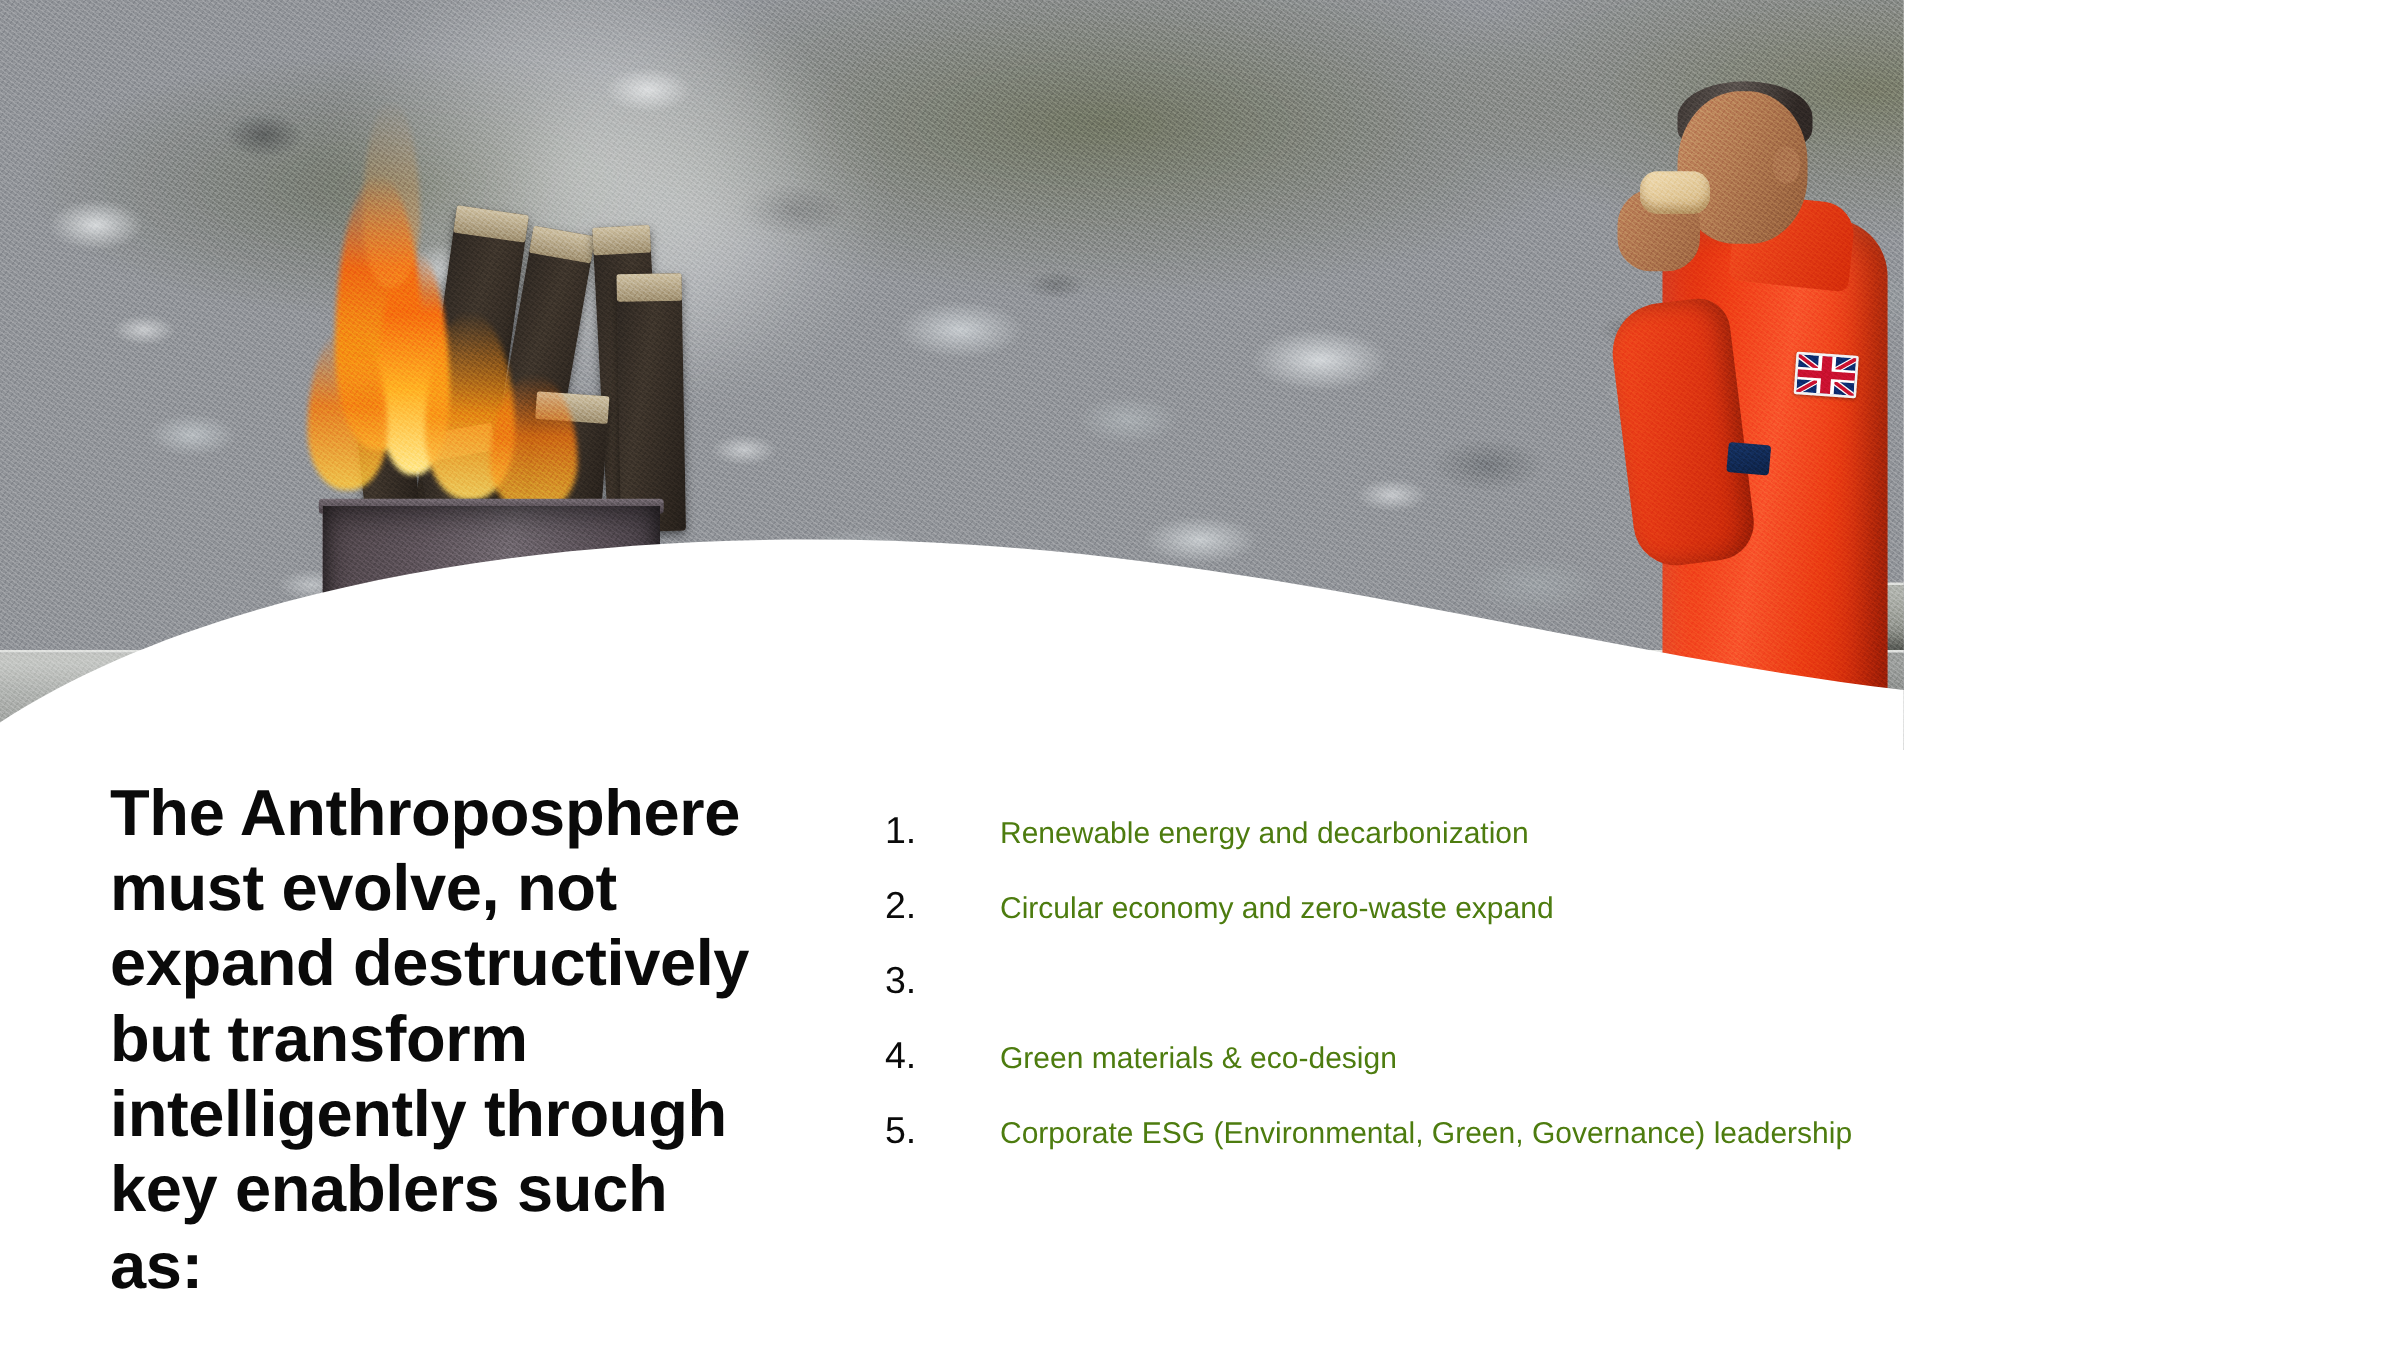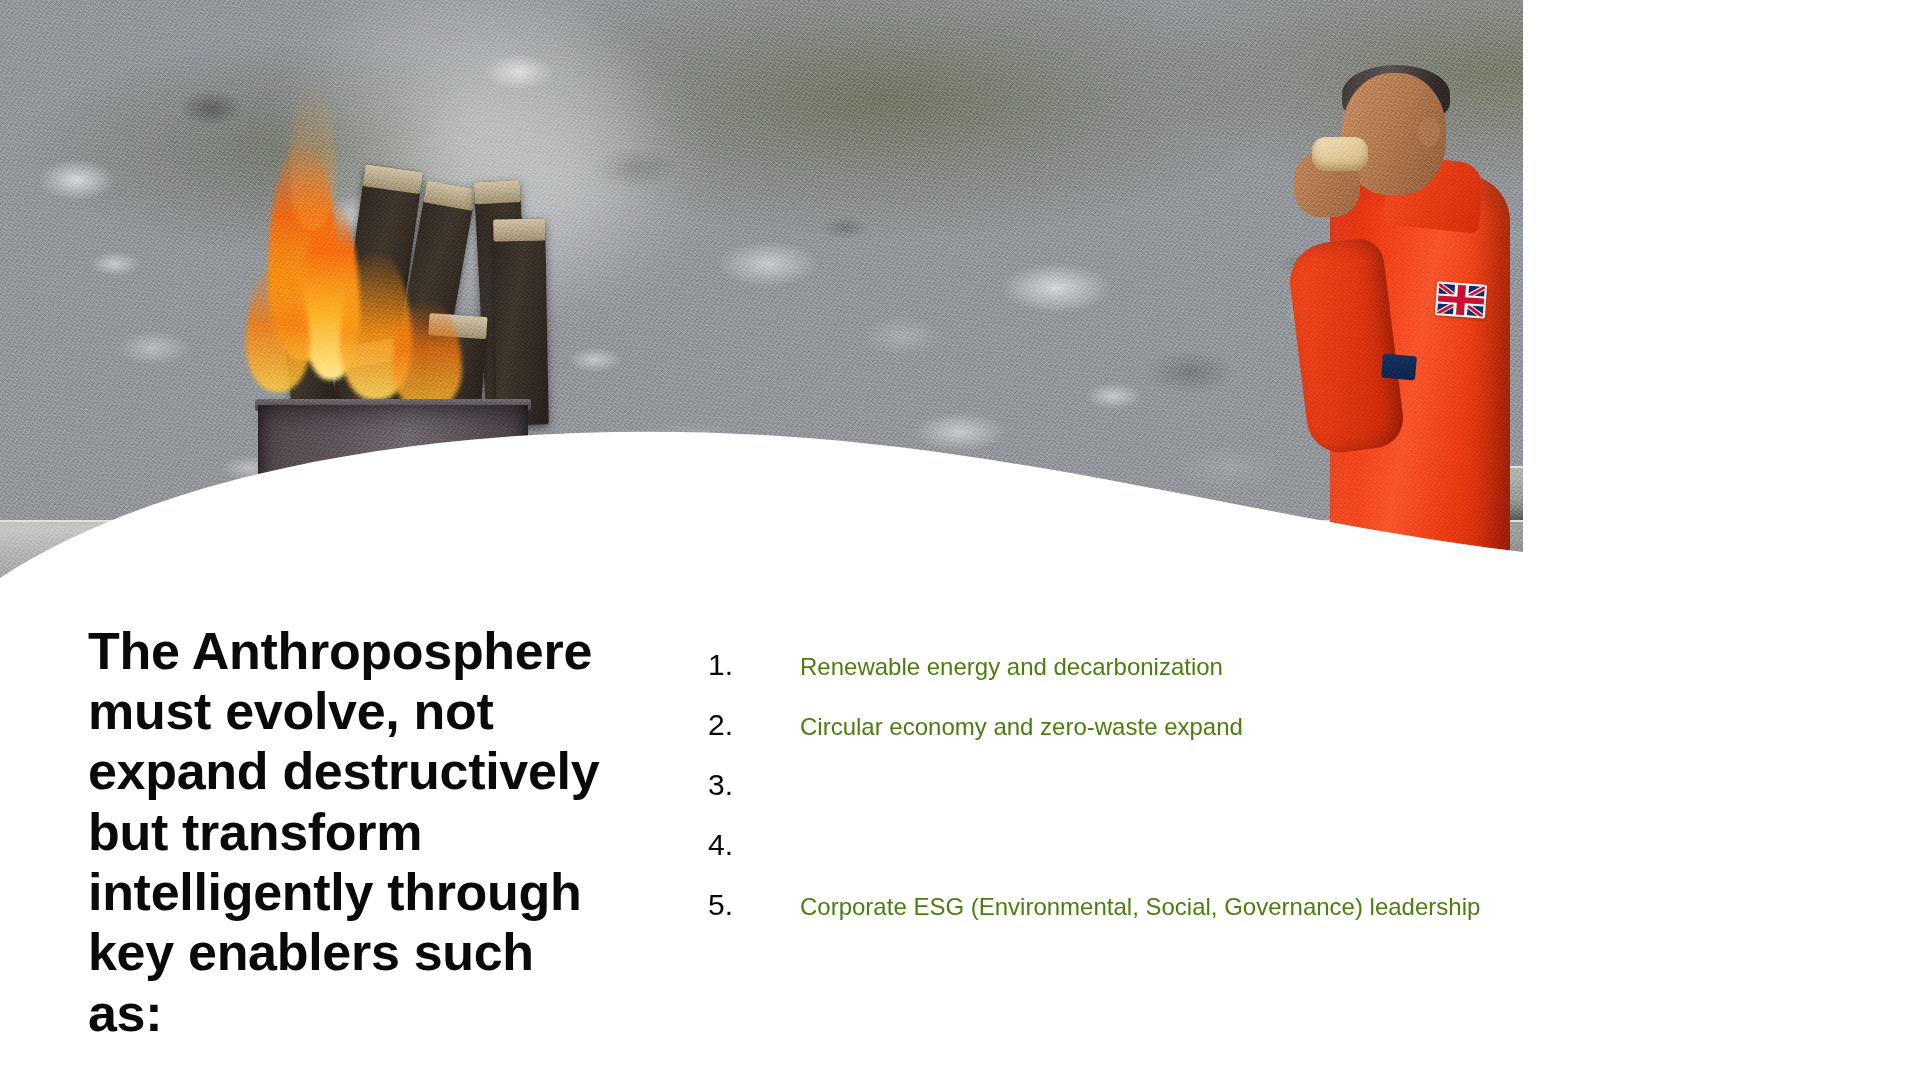--- a/index.html
+++ b/index.html
@@ -297,21 +297,22 @@
       </li>
       <li class="li">
         <span class="num">2.</span>
         <span class="txt">Circular economy and zero-waste expand</span>
       </li>
       <li class="li">
         <span class="num">3.</span>
       </li>
       <li class="li">
         <span class="num">4.</span>
+        <span class="txt">Green materials &amp; eco-design</span>
       </li>
       <li class="li">
         <span class="num">5.</span>
-        <span class="txt">Corporate ESG (Environmental, Social, Governance) leadership</span>
+        <span class="txt">Corporate ESG (Environmental, Green, Governance) leadership</span>
       </li>
     </ol>
 
   </div>
 </div>
 
 </body></html>

